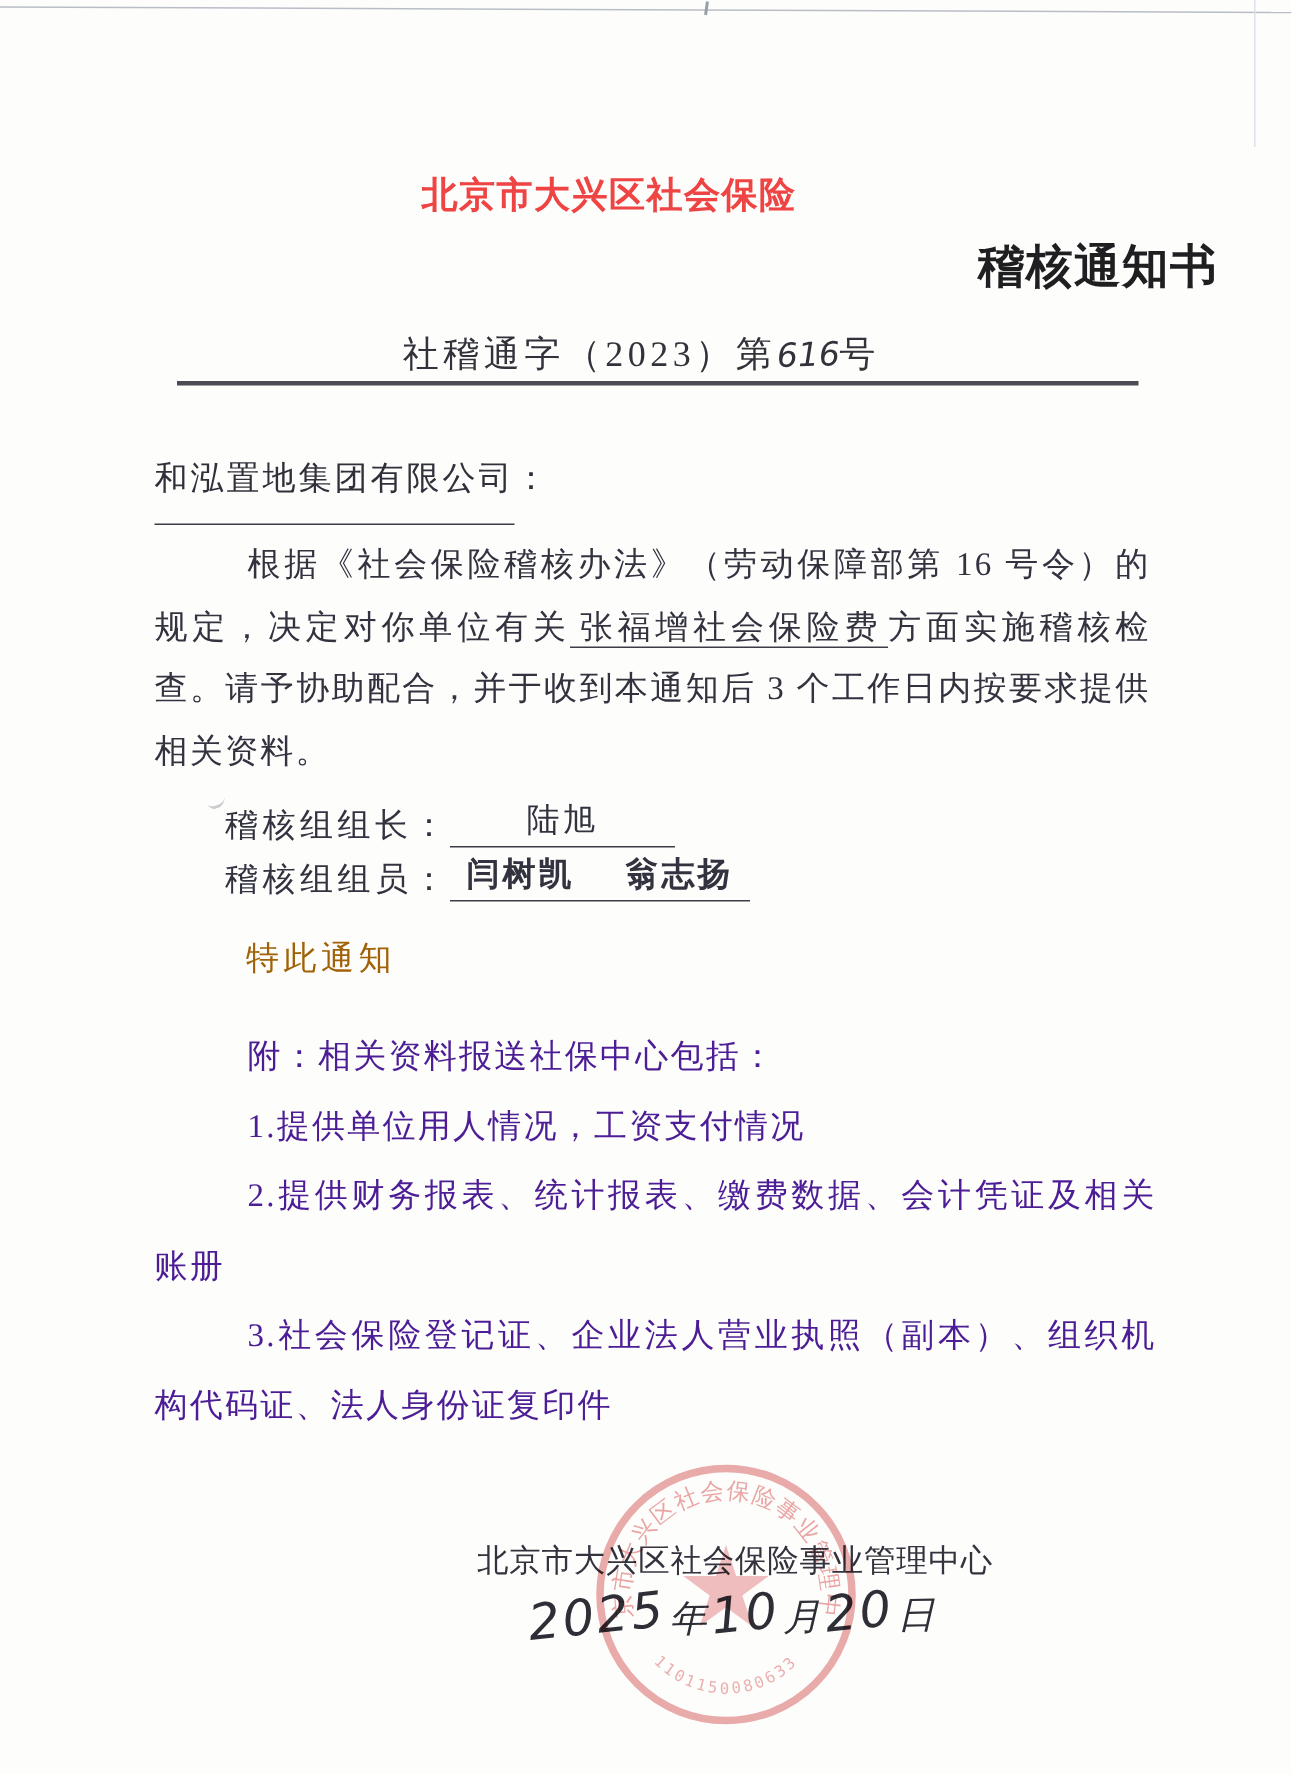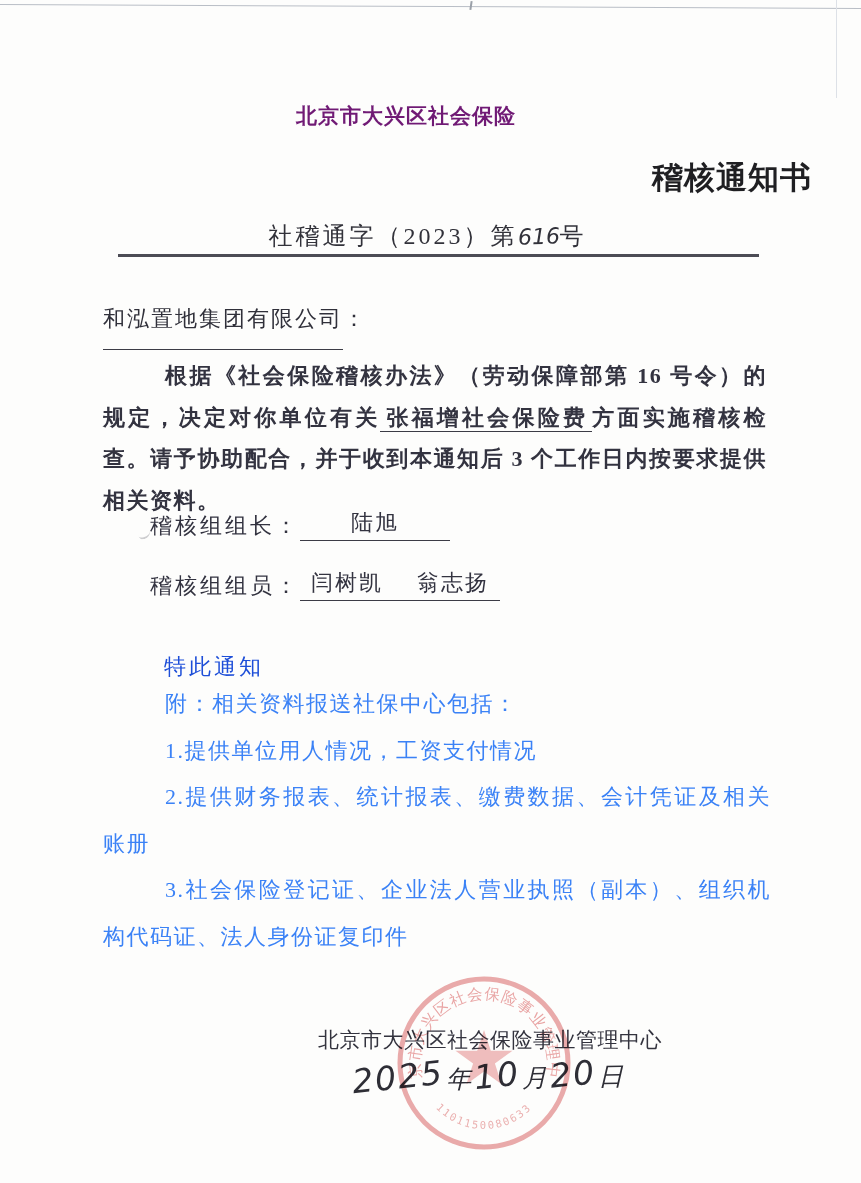--- a/index.html
+++ b/index.html
@@ -43,28 +43,28 @@
     left: 138px; top: 528px;
     width: 12px; height: 9px;
     border-bottom: 2px solid #b9b9bd;
     border-radius: 0 0 60% 40%;
     transform: rotate(-14deg);
     opacity: .7;
   }
   
   .title-1 {
     position: absolute;
-    left: 0; top: 102px;
+    left: 0; top: 114px;
     width: 812px;
     text-align: center;
     font-family: "Liberation Sans", sans-serif;
     font-weight: 700;
-    font-size: 21px;
+    font-size: 24px;
     letter-spacing: 1px;
-    color: #701a75;
+    color: #ef4444;
   }
   .title-2 {
     position: absolute;
     left: 0; top: 157px;
     width: 812px;
     text-align: right;
     font-family: "Liberation Sans", sans-serif;
     font-weight: 700;
     font-size: 31px;
     letter-spacing: 1px;
@@ -108,21 +108,20 @@
   .body-para {
     position: absolute;
     left: 103px; top: 355px;
     width: 664px;
     font-size: 22px;
     line-height: 41.5px;
     letter-spacing: 1.5px;
     text-align: justify;
     text-indent: 62px;
     color: #333340;
-    font-weight: bold;
   }
   .body-para .uline {
     border-bottom: 1.5px solid #3c3c46;
     padding: 0 4px 1px 6px;
   }
   .team-row {
     position: absolute;
     left: 150px;
     font-size: 22px;
     letter-spacing: 3px;
@@ -132,38 +131,37 @@
   .team-leader { top: 508px; }
   .team-members { top: 568px; }
   .sig-field {
     display: inline-block;
     border-bottom: 1.5px solid #3c3c46;
     text-align: center;
     letter-spacing: 2px;
     padding-bottom: 2px;
     vertical-align: bottom;
   }
-  .leader-field { min-width: 150px; }
-  .members-field { min-width: 200px; }
+  .leader-field { min-width: 150px; margin-top: 24px; }
+  .members-field { min-width: 200px; font-weight: bold; }
   .members-field .gap { display: inline-block; width: 34px; }
   .closing {
     position: absolute;
     left: 164px; top: 624px;
     font-size: 22px;
     letter-spacing: 3px;
-    color: #1d4ed8;
-    margin-top: 28px;
+    color: #a16207;
   }
   .attachment {
     position: absolute;
     left: 103px; top: 681px;
     width: 668px;
     font-size: 22px;
     letter-spacing: 1.5px;
-    color: #3b82f6;
+    color: #4c1d95;
   }
   .attachment p {
     margin: 0;
     line-height: 46.5px;
     text-indent: 62px;
     text-align: justify;
   }
   
   .sign-org {
     position: absolute;

